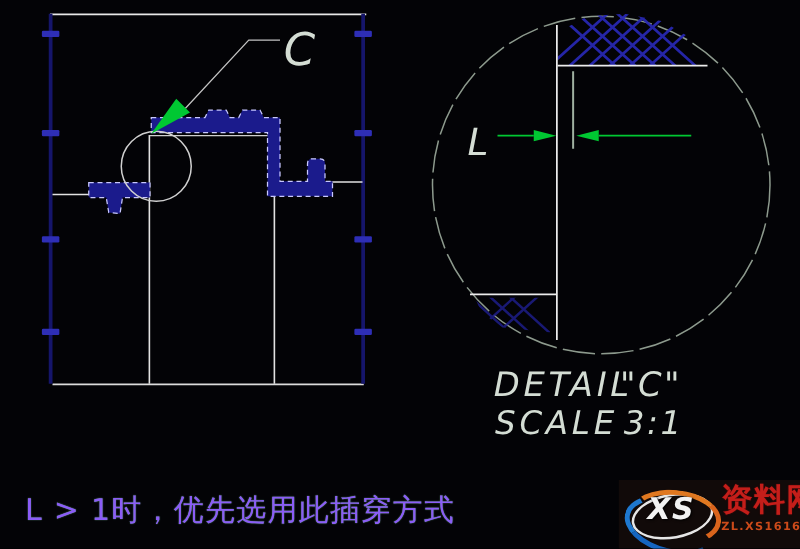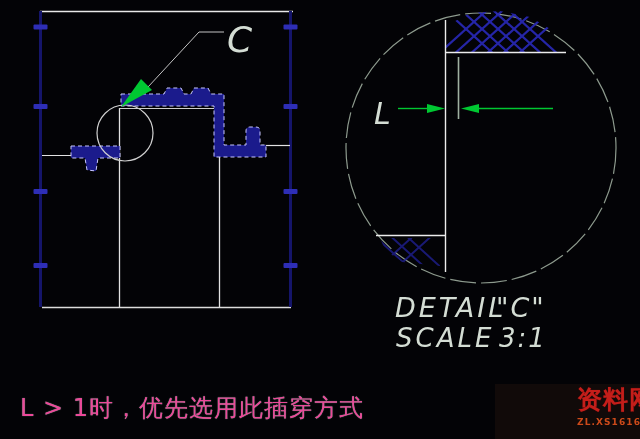--- a/index.html
+++ b/index.html
@@ -6,21 +6,21 @@
   #stage{
     position:relative;width:640px;height:439px;overflow:hidden;
     background:#030306;
     font-family:"DejaVu Sans",sans-serif;
   }
   svg{position:absolute;left:0;top:0;}
   .cad-text{fill:#d4ddd4;font-family:"DejaVu Sans",sans-serif;font-style:italic;}
   
   #caption{
     position:absolute;left:20px;top:392px;width:350px;
-    color:#ec4899;font-size:24px;letter-spacing:1px;white-space:nowrap;
+    color:#8b5cf6;font-size:24px;letter-spacing:1px;white-space:nowrap;
     text-shadow:0 0 1px #6fae92;
   }
   
   #watermark{
     position:absolute;left:495px;top:384px;width:145px;height:55px;
     background:rgba(70,35,25,0.22);
   }
   #wm-logo{position:absolute;left:4px;top:7px;width:76px;height:42px;}
   .wm-ellipse{
     position:absolute;left:6px;top:4px;width:62px;height:32px;
@@ -151,17 +151,23 @@
       <text x="395" y="317" font-size="27" letter-spacing="3" class="cad-text">DETAIL</text>
       <text x="496" y="317" font-size="27" letter-spacing="2" class="cad-text">"C"</text>
       <text x="396" y="347" font-size="26" letter-spacing="3" class="cad-text">SCALE</text>
       <text x="499" y="347" font-size="26" letter-spacing="2" class="cad-text">3:1</text>
     </g>
   </svg>
 
   <div id="caption">L &gt; 1时，优先选用此插穿方式</div>
 
   <div id="watermark">
+    <div id="wm-logo">
+      <div class="wm-arc-blue"></div>
+      <div class="wm-ellipse"></div>
+      <div class="wm-arc-orange"></div>
+      <div id="wm-xs">XS</div>
+    </div>
     <div id="wm-name">资料网</div>
     <div id="wm-url">ZL.XS1616.COM</div>
   </div>
 
 </div>
 
 </body></html>

